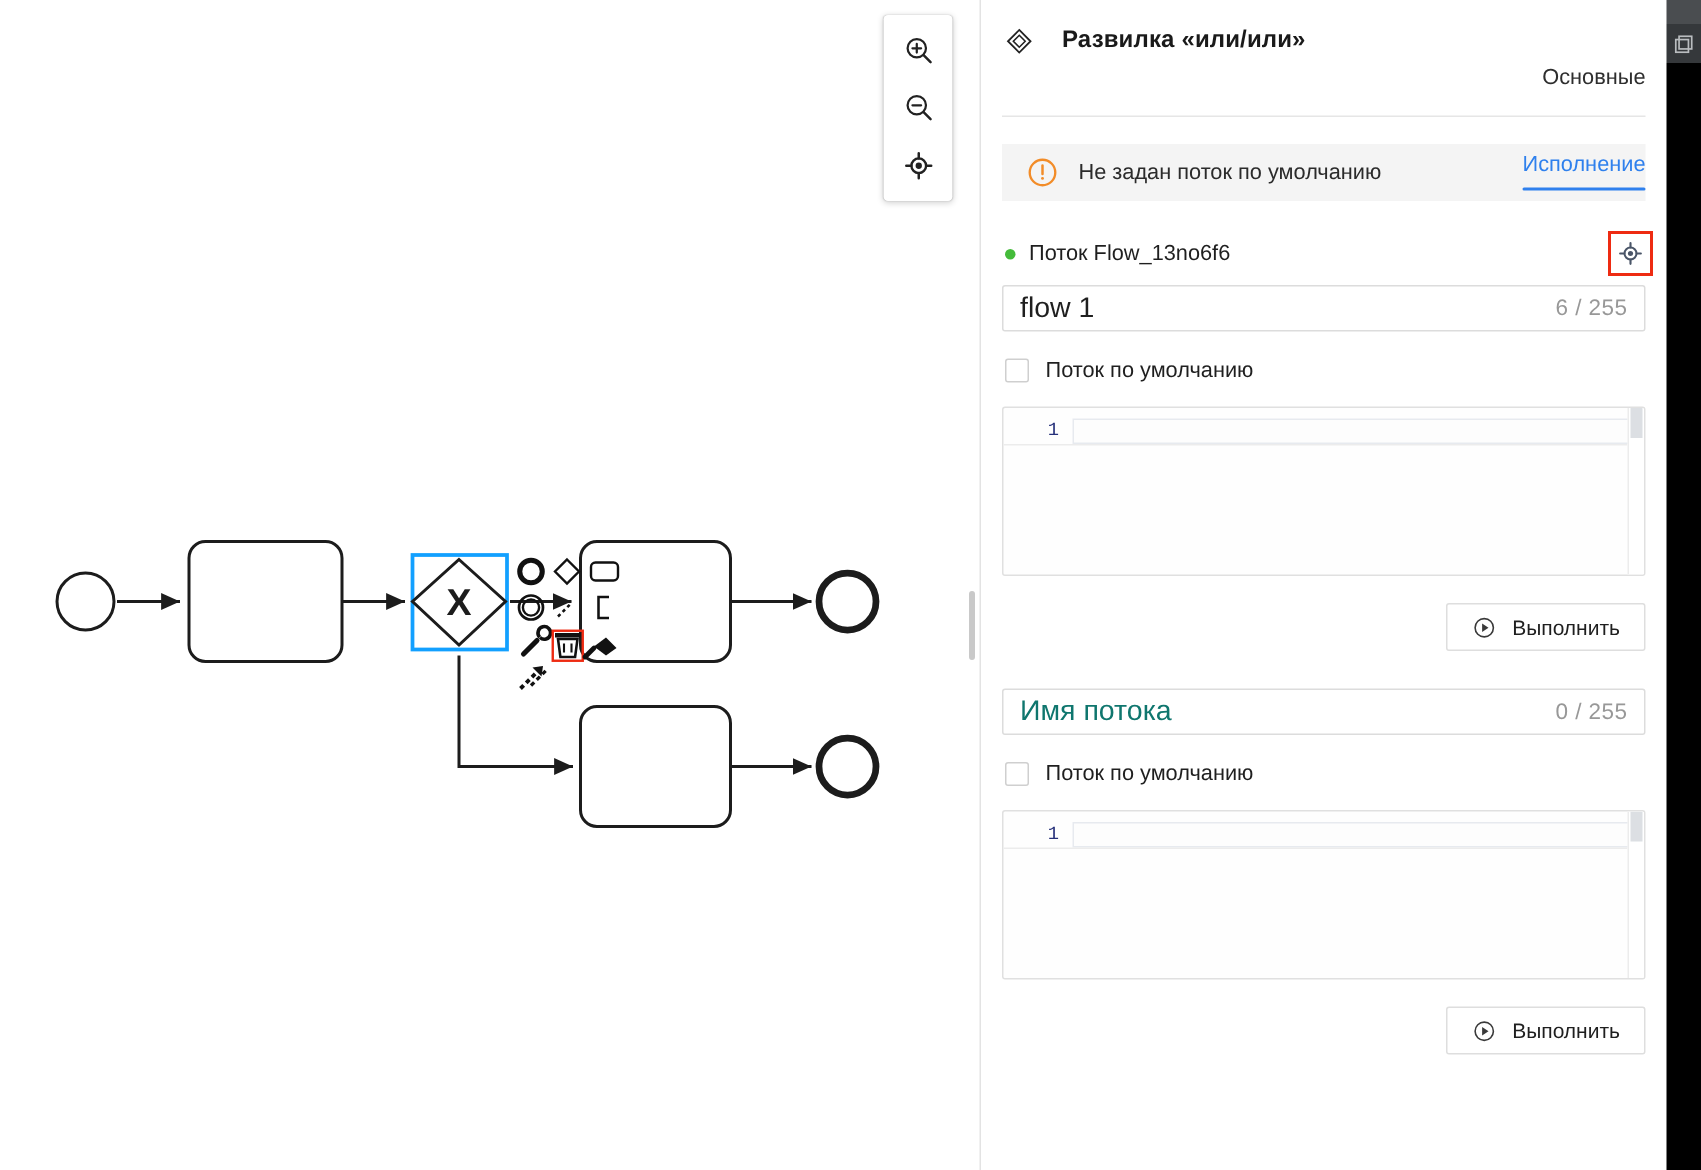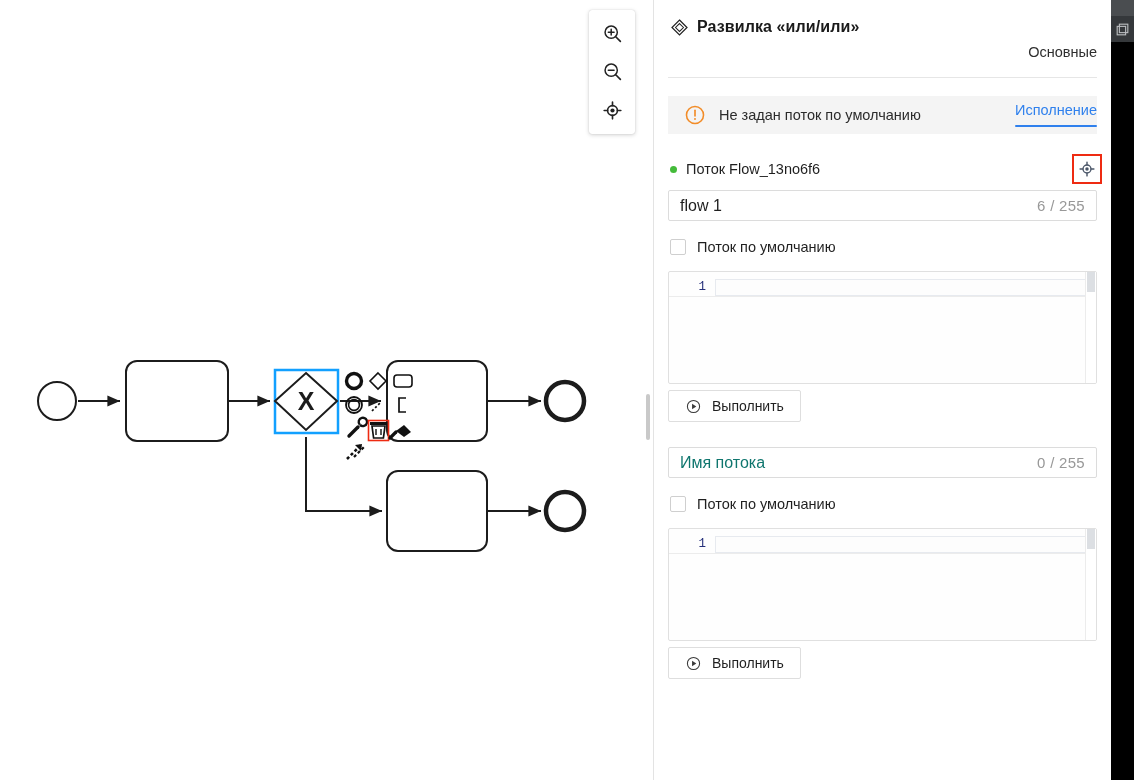--- a/index.html
+++ b/index.html
@@ -53,21 +53,21 @@
 
   
   #props-panel {
     position: absolute; left: 654px; top: 0;
     width: 457px; height: 780px;
     background: #ffffff;
     overflow: hidden;
     padding: 0 14px;
   }
   #panel-header {
-    display: flex; align-items: center; gap: 8px;
+    display: flex; align-items: center; gap: 19px;
     height: 44px; padding-top: 10px; padding-left: 2px;
   }
   #panel-title {
     font-size: 16px; font-weight: bold; color: #1a1a1a; letter-spacing: .1px;
   }
   
   #tabs-row {
     position: relative;
     display: flex; align-items: flex-end; gap: 34px;
     height: 34px; padding-left: 2px;
@@ -117,21 +117,21 @@
   }
 
   .text-input {
     margin-top: 11px;
     height: 31px; width: 100%;
     border: 1px solid #dcdcdc; border-radius: 2px;
     background: #fff;
     display: flex; align-items: center; justify-content: space-between;
     padding: 0 11px;
   }
-  .text-input .val { font-size: 16px; color: #1f1f1f; }
+  .text-input .val { font-size: 19px; color: #1f1f1f; }
   .text-input .val.placeholder { color: #0f766e; }
   .text-input .counter { font-size: 15px; color: #989898; letter-spacing: .3px; }
 
   .checkbox-row {
     margin-top: 18px;
     display: flex; align-items: flex-start; gap: 11px;
     padding-left: 2px; cursor: pointer;
   }
   .cbox {
     width: 16px; height: 16px;
@@ -166,21 +166,21 @@
   }
   .editor-vscroll .thumb {
     position: absolute; top: 0; left: 1px; right: 1px;
     height: 20px; background: #dcdfe3;
   }
   .editor-hline {
     position: absolute; left: 0; right: 11px; top: 24px;
     height: 1px; background: #ececec;
   }
 
-  .run-row { margin-top: 6px; display: flex; }
+  .run-row { margin-top: 18px; display: flex; justify-content: flex-end; }
   .run-btn {
     display: inline-flex; align-items: center; gap: 10px;
     height: 32px; padding: 0 16px;
     border: 1px solid #dedede; border-radius: 2px; background: #fff;
     font-size: 14px; color: #1f1f1f; cursor: pointer; white-space: nowrap;
   }
 
   
   #right-rail { position: absolute; left: 1111px; top: 0; width: 23px; height: 780px; }
   #rail-top { position: absolute; left: 0; top: 0; width: 23px; height: 16px; background: #4a4d50; }

